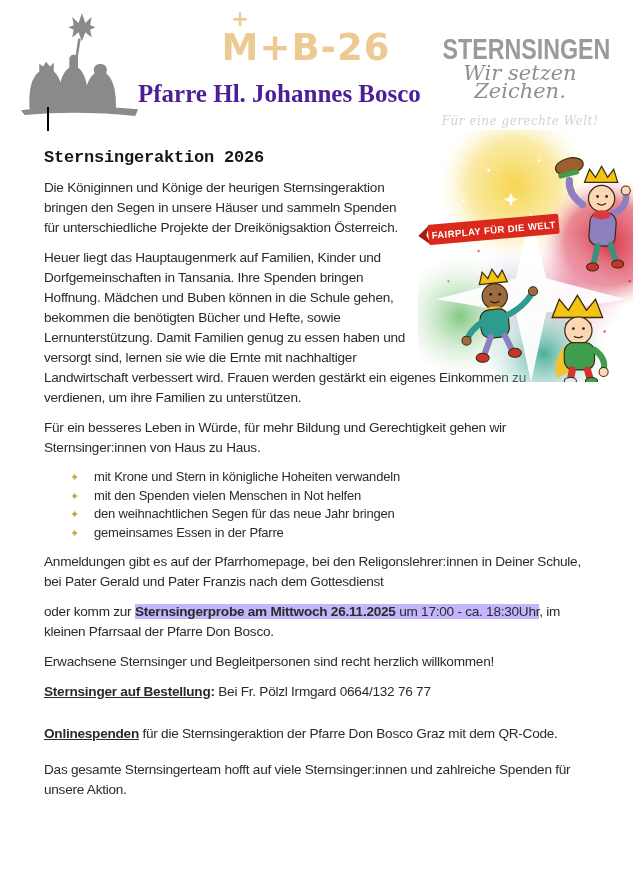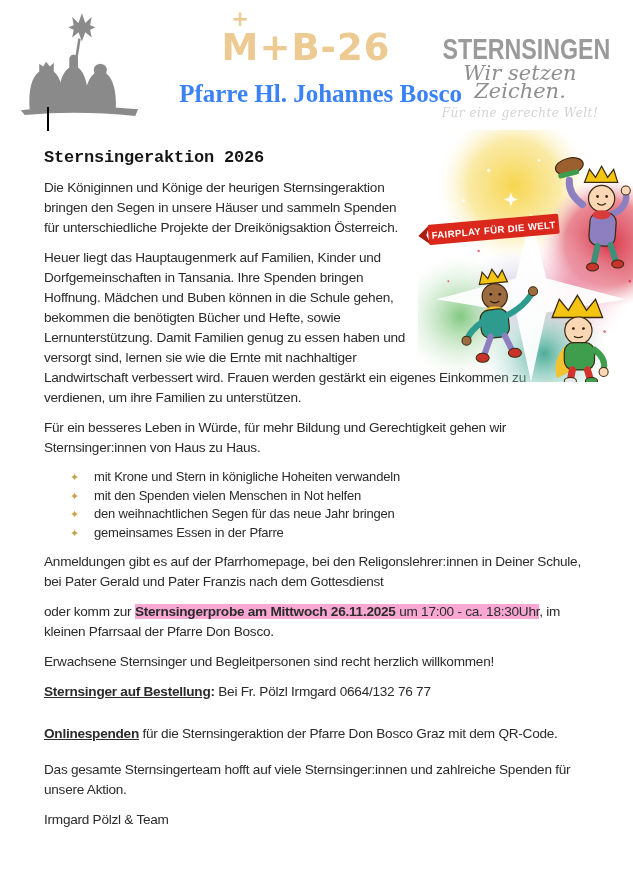--- a/index.html
+++ b/index.html
@@ -14,56 +14,56 @@
     position:absolute;left:150px;top:26px;width:312px;text-align:center;
     font-family:"DejaVu Sans",sans-serif;font-weight:bold;font-size:37px;
     color:#ecca92;letter-spacing:1px;white-space:nowrap;line-height:44px;
   }
   .cmb-m{position:relative;display:inline-block;}
   .cmb-cross{
     position:absolute;top:-17px;left:50%;transform:translateX(-50%);
     font-size:21px;line-height:1;color:#ecca92;
   }
   .parish{
-    position:absolute;left:138px;top:80px;width:324px;text-align:right;
+    position:absolute;left:138px;top:80px;width:324px;text-align:left;
     font-family:"Liberation Serif",serif;font-weight:bold;font-size:25px;
-    color:#3b82f6;white-space:nowrap;
+    color:#4c1d95;white-space:nowrap;
   }
   .ss-logo{position:absolute;left:430px;top:34px;width:180px;text-align:center;}
   .ss-title{
     font-weight:bold;font-size:27px;color:#9a9a9a;white-space:nowrap;
     transform:scale(0.86,1.08);transform-origin:center top;line-height:28px;
   }
   .ss-tagline{
     font-family:"DejaVu Serif",serif;font-style:italic;font-size:21px;
     color:#8f8f8f;margin-top:2px;line-height:18px;
   }
   .ss-slogan{
     font-family:"DejaVu Serif",serif;font-style:italic;font-size:12px;
-    color:#d2d2d2;margin-top:6px;line-height:14px;letter-spacing:.5px;
+    color:#d2d2d2;margin-top:14px;line-height:14px;letter-spacing:.5px;
   }
   .cursor{position:absolute;left:47px;top:107px;width:2px;height:24px;background:#000;}
   
   .illu{position:absolute;top:130px;right:-2px;width:217px;height:252px;}
   
   .doc{
     padding:10px 43px 0 44px;font-size:13.6px;letter-spacing:-0.25px;
     line-height:20px;color:#2b2b2b;
   }
   .float-spacer{float:right;width:184px;height:214px;}
   h1.title{font-size:17px;margin:0 0 10px 0;color:#161616;letter-spacing:-0.2px;font-family:Liberation Mono, monospace;}
   .doc p{margin:0 0 10px 0;}
   .invite{font-size:15.3px;letter-spacing:-0.3px;margin:2px 0 8px 0 !important;}
   ul.stars{
     list-style:none;margin:0 0 10px 0;padding:0 0 0 26px;
     font-size:13px;line-height:18.5px;letter-spacing:-0.2px;
   }
   ul.stars li{white-space:nowrap;}
   .star-bullet{color:#c9a245;font-size:11px;display:inline-block;width:24px;}
-  .hl{background:#f9a8d4;}
+  .hl{background:#c4b5fd;}
   .b{font-weight:bold;}
   .bu{font-weight:bold;text-decoration:underline;}
   .mb-lg{margin-bottom:22px !important;}
   .mb-md{margin-bottom:16px !important;}
   .mt-sig{margin-top:4px;}
 </style>
 </head>
 <body>
 
 <div class="page">
@@ -238,16 +238,15 @@
     <p><span>oder komm zur </span><span class="hl b">Sternsingerprobe am Mittwoch 26.11.2025</span><span class="hl"> um 17:00 - ca. 18:30Uhr</span><span>, im kleinen Pfarrsaal der Pfarre Don Bosco.</span></p>
 
     <p>Erwachsene Sternsinger und Begleitpersonen sind recht herzlich willkommen!</p>
 
     <p class="mb-lg"><span class="bu">Sternsinger auf Bestellung</span><span class="b">:</span><span> Bei Fr. Pölzl Irmgard 0664/132 76 77</span></p>
 
     <p class="mb-md"><span class="bu">Onlinespenden</span><span> für die Sternsingeraktion der Pfarre Don Bosco Graz mit dem QR-Code.</span></p>
 
     <p>Das gesamte Sternsingerteam hofft auf viele Sternsinger:innen und zahlreiche Spenden für unsere Aktion.</p>
 
-    <p class="mt-sig">Irmgard Pölzl &amp; Team</p>
   </main>
 
 </div>
 
 </body></html>

